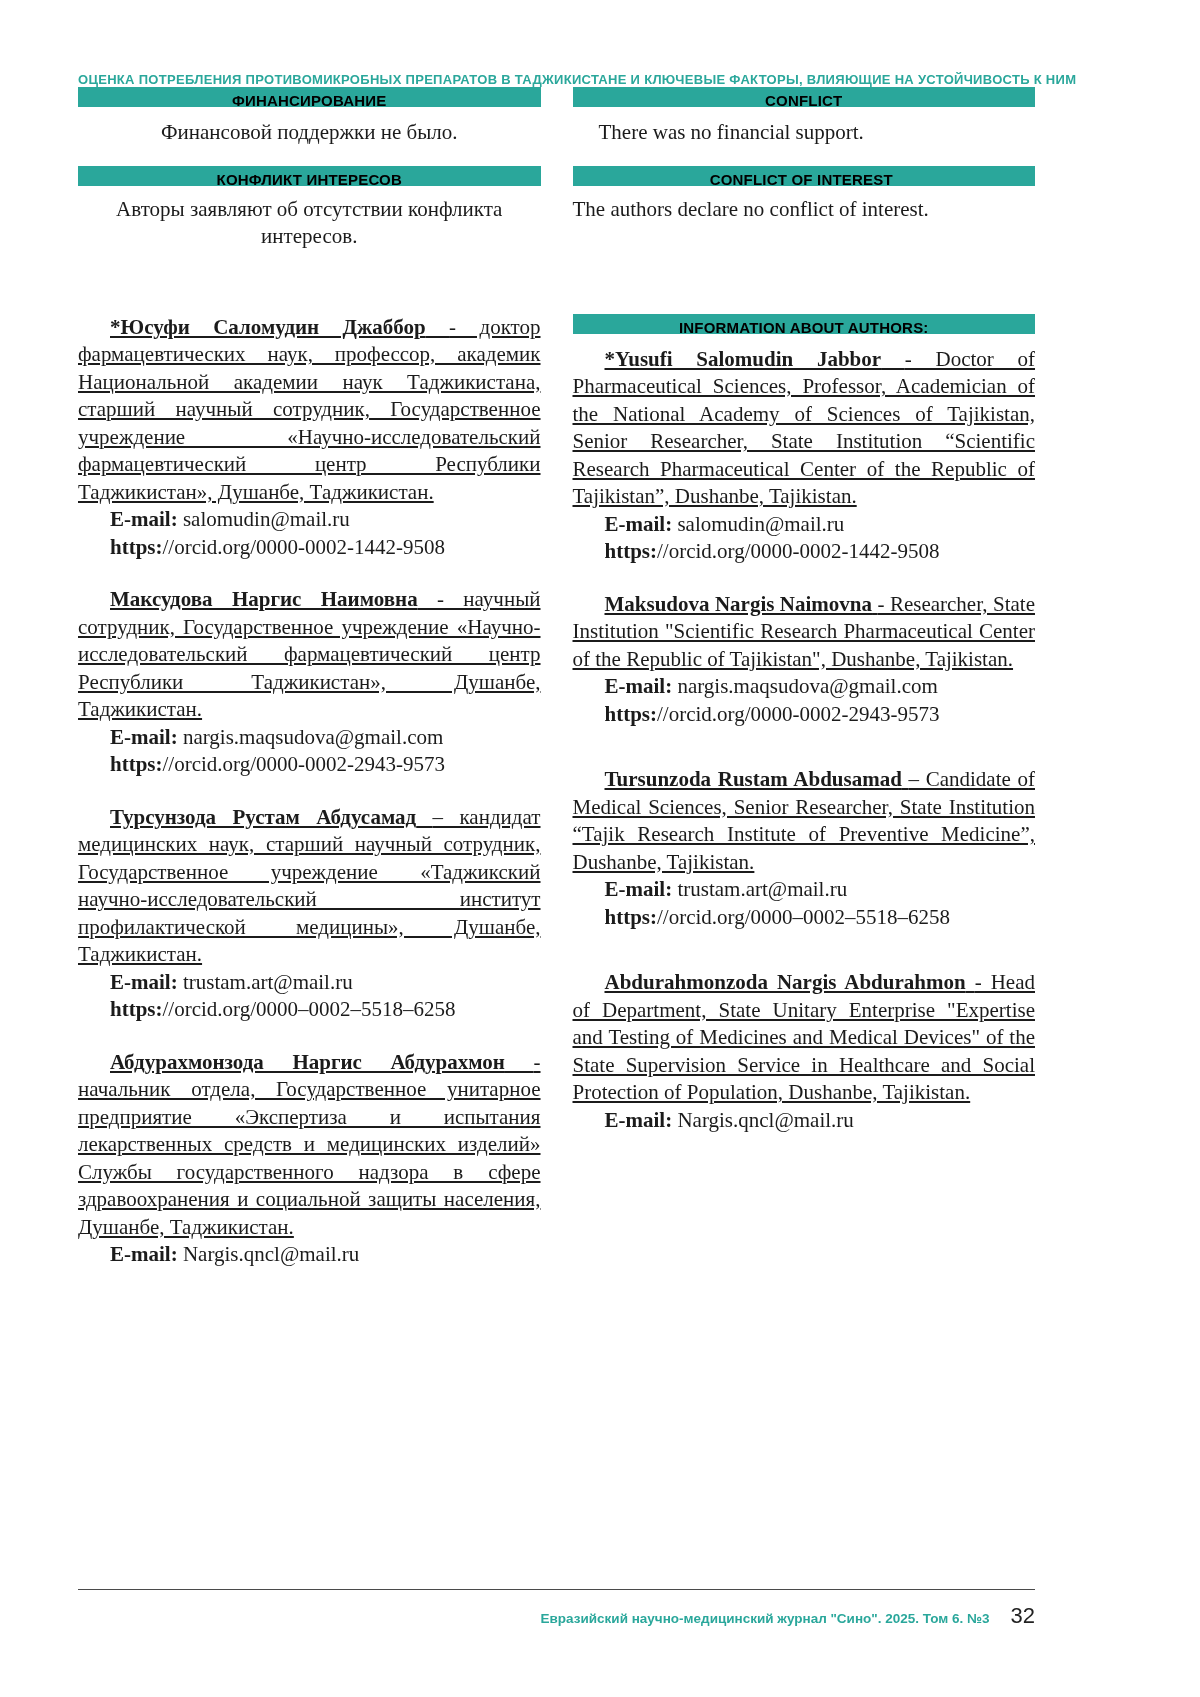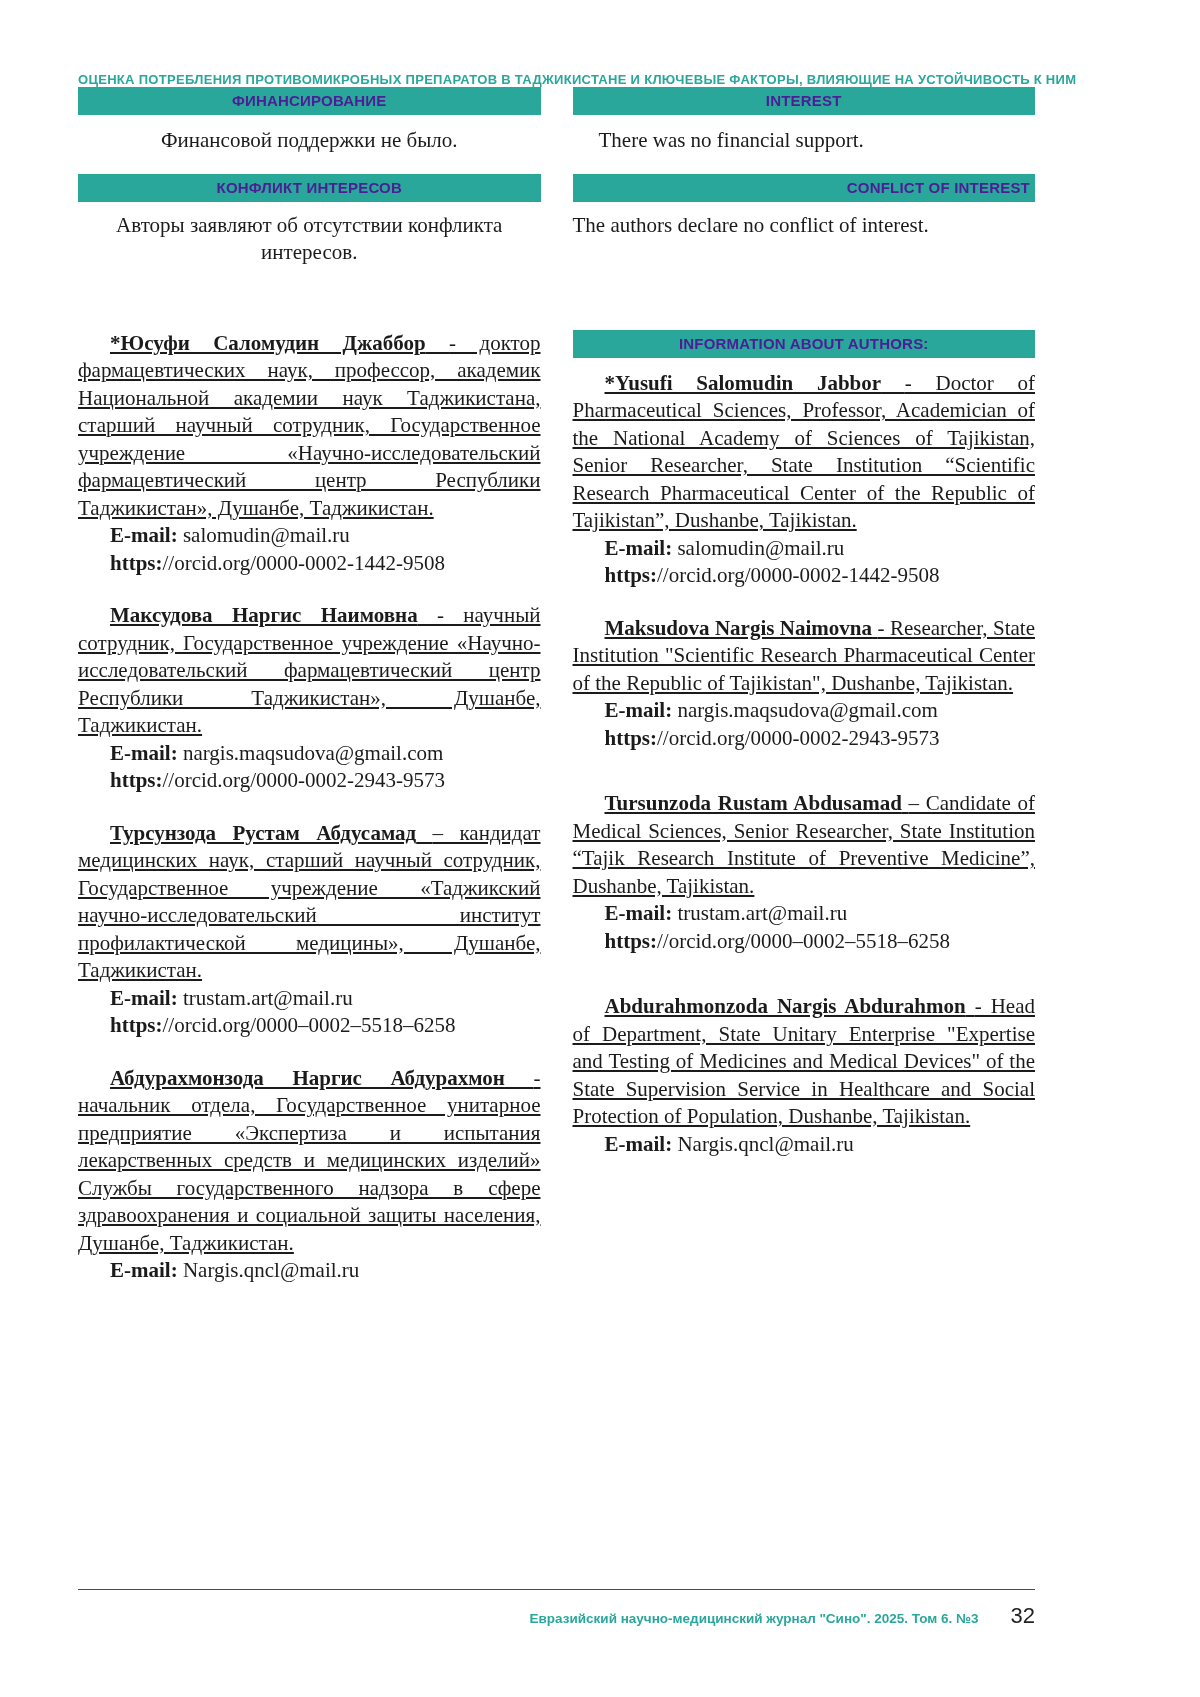--- a/index.html
+++ b/index.html
@@ -25,30 +25,30 @@
     color: #2aa79b;
     text-align: right;
     white-space: nowrap;
   }
 
   .columns { display: flex; gap: 32px; }
   .col { flex: 1 1 0; min-width: 0; }
 
   .banner {
     background: #2aa79b;
-    color: #4c1d95;
-    height: 28px;
+    color: #000000;
+    height: 20px;
     line-height: 28px;
     font-family: "Liberation Sans", "DejaVu Sans", sans-serif;
     font-size: 15px;
     font-weight: bold;
     letter-spacing: .2px;
     text-align: center;
   }
-  .banner.align-right { text-align: right; padding-right: 5px; }
+  .banner.align-right { padding-right: 5px; }
 
   .body-text { font-size: 21px; line-height: 27.5px; }
 
   .fin-text { margin: 12px 0 19px; }
   .fin-text.centered { text-align: center; }
   .fin-text.indented { text-indent: 26px; }
 
   .conf-text { margin: 10px 0 60px; min-height: 58px; }
   .conf-text.centered { text-align: center; }
 
@@ -73,21 +73,21 @@
   .footer {
     position: absolute;
     left: 78px;
     right: 165px;
     bottom: 68px;
     border-top: 1.5px solid #4a4a4a;
     padding-top: 13px;
     display: flex;
     justify-content: flex-end;
     align-items: baseline;
-    gap: 32px;
+    gap: 21px;
   }
   .footer-journal {
     font-family: "Liberation Sans", "DejaVu Sans", sans-serif;
     font-size: 13.5px;
     font-weight: bold;
     color: #2aa79b;
     white-space: nowrap;
   }
   .footer-page {
     font-family: "Liberation Sans", "DejaVu Sans", sans-serif;
@@ -133,21 +133,21 @@
 
       <div class="author">
         <p class="bio"><b>Абдурахмонзода Наргис Абдурахмон</b> <span>- начальник отдела, Государственное унитарное предприятие «Экспертиза и испытания лекарственных средств и медицинских изделий» Службы государственного надзора в сфере здравоохранения и социальной защиты населения, Душанбе, Таджикистан.</span></p>
         <p class="contact"><b>E-mail:</b> <span>Nargis.qncl@mail.ru</span></p>
       </div>
 
     </div>
 
     <div class="col body-text" lang="en">
 
-      <div class="banner">INTEREST</div>
+      <div class="banner">CONFLICT</div>
       <p class="fin-text indented">There was no financial support.</p>
 
       <div class="banner align-right">CONFLICT OF INTEREST</div>
       <p class="conf-text">The authors declare no conflict of interest.</p>
 
       <div class="banner authors-banner">INFORMATION ABOUT AUTHORS:</div>
 
       <div class="author">
         <p class="bio"><b>*Yusufi Salomudin Jabbor</b> <span>- Doctor of Pharmaceutical Sciences, Professor, Academician of the National Academy of Sciences of Tajikistan, Senior Researcher, State Institution “Scientific Research Pharmaceutical Center of the Republic of Tajikistan”, Dushanbe, Tajikistan.</span></p>
         <p class="contact"><b>E-mail:</b> <span>salomudin@mail.ru</span></p>

